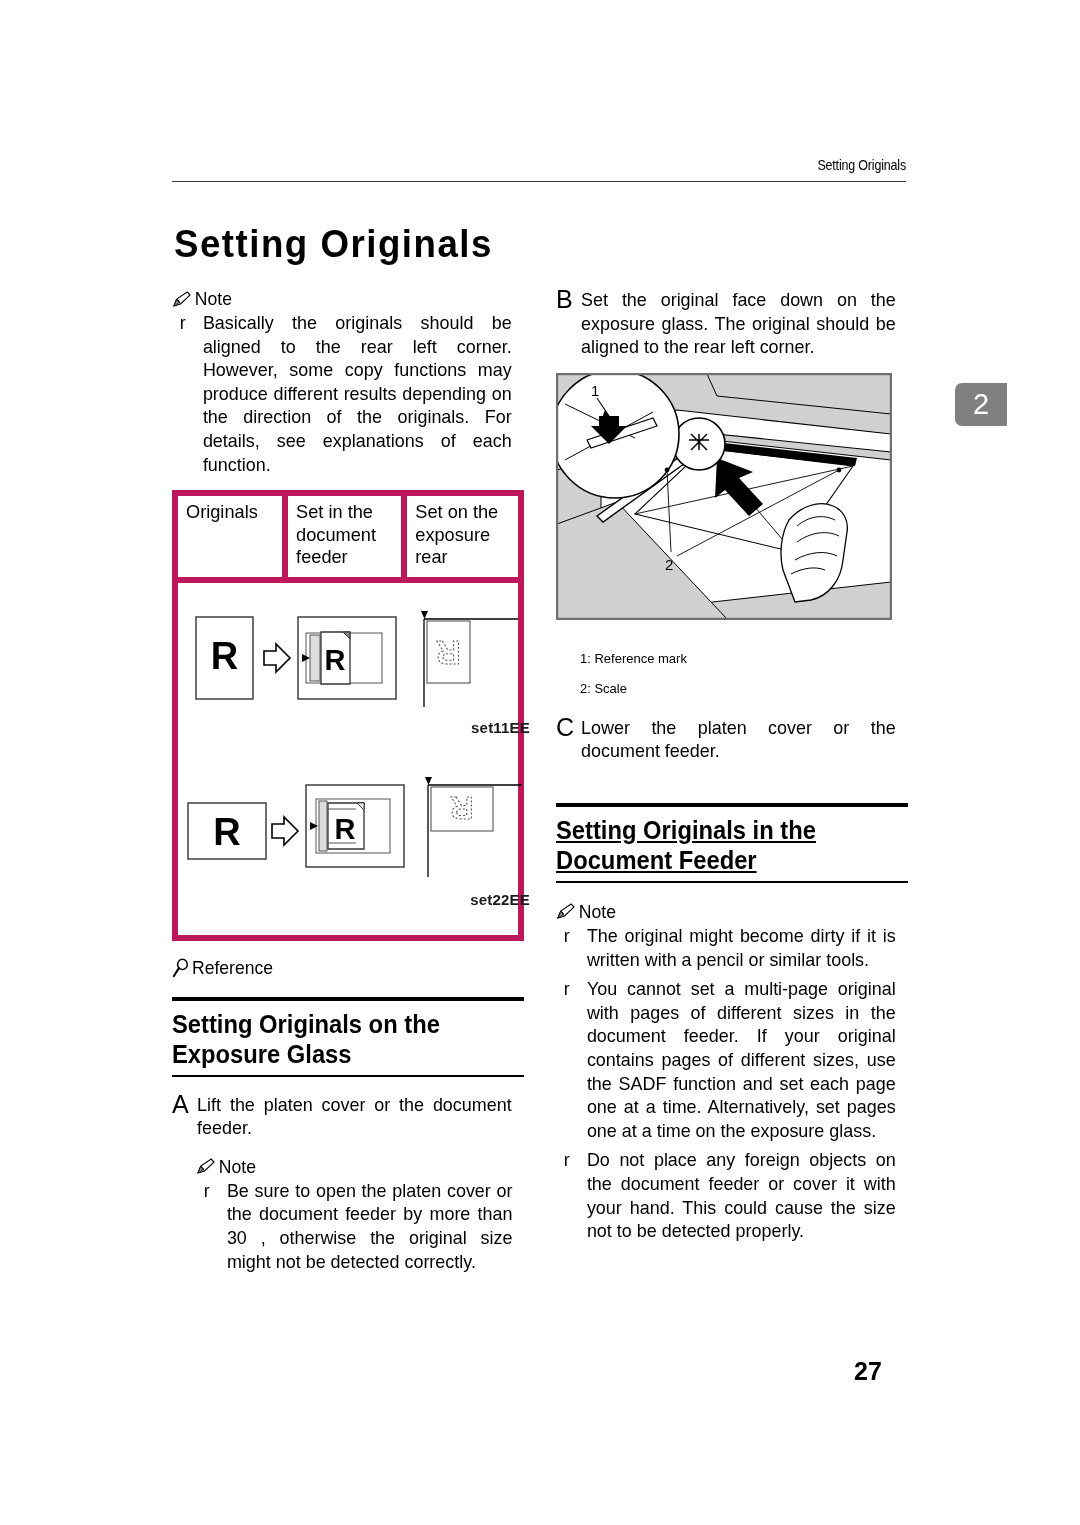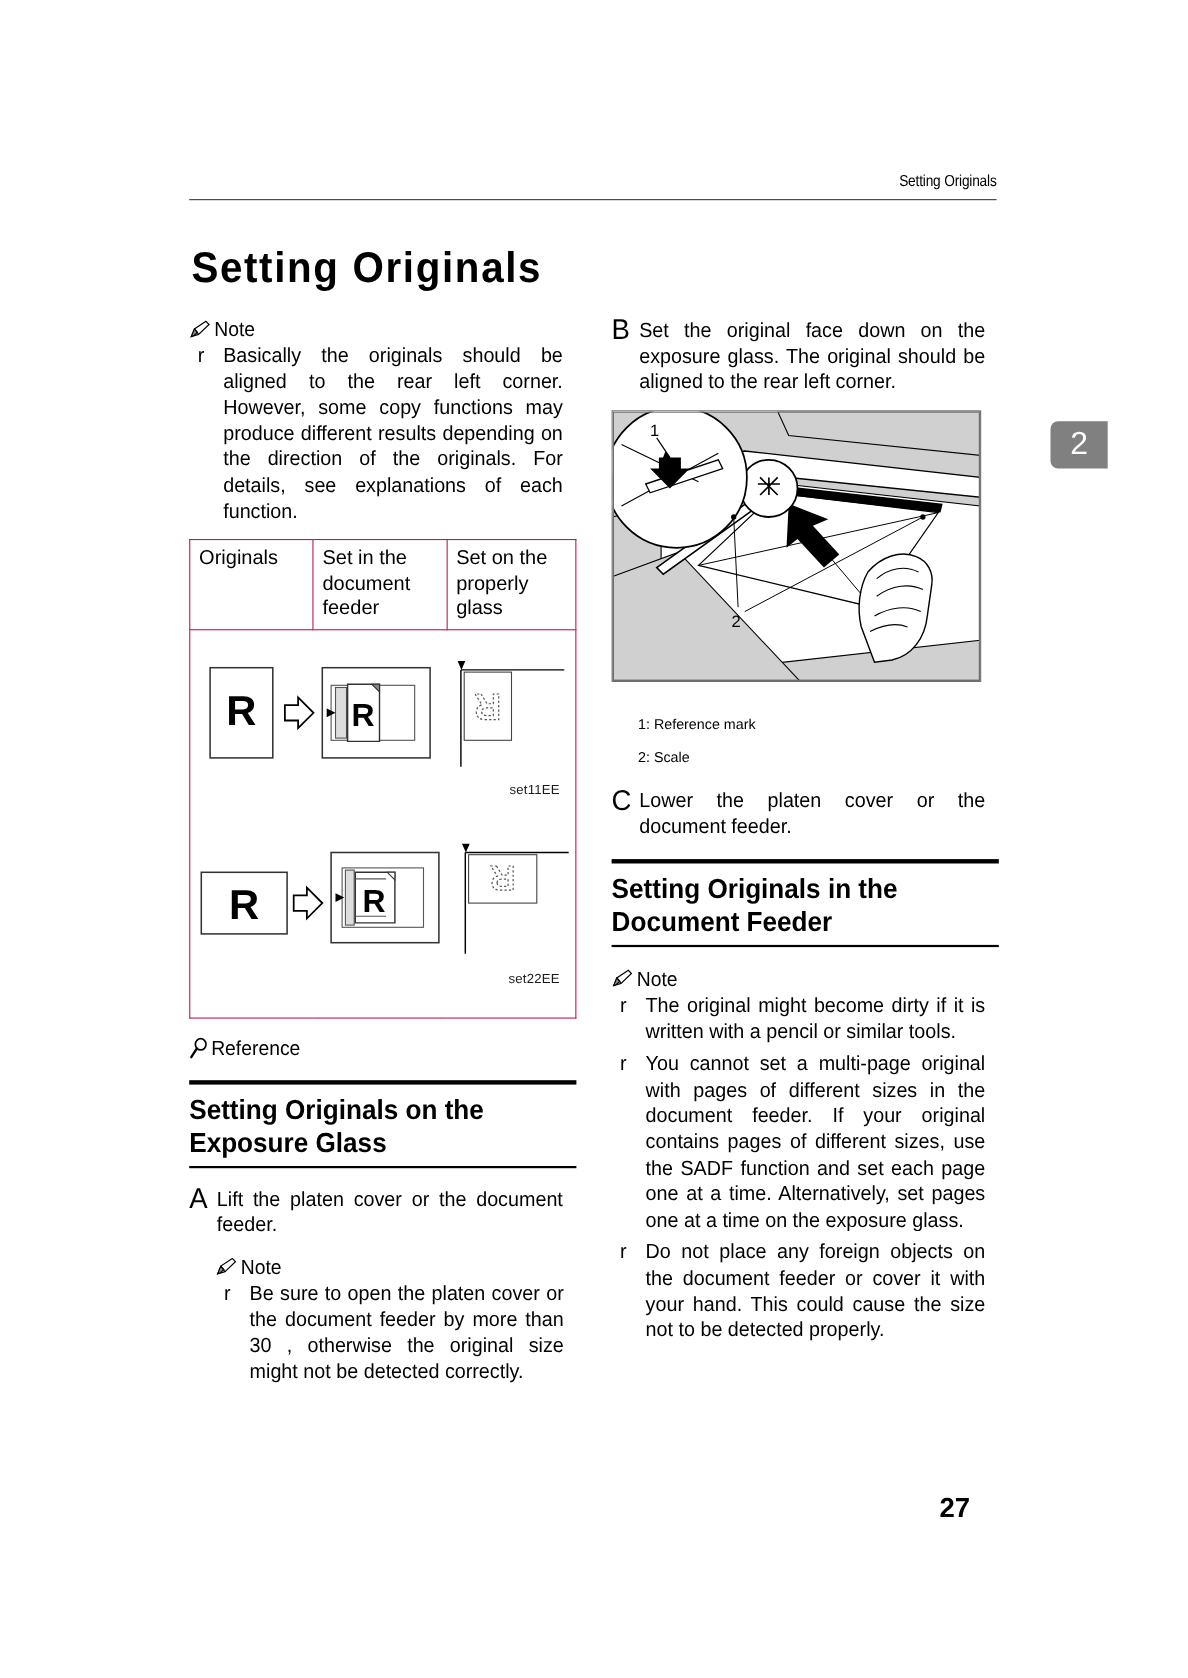--- a/index.html
+++ b/index.html
@@ -171,21 +171,21 @@
     white-space: pre-line;
   }
 
   
   .orig-table {
     border-collapse: collapse;
     width: 352px;
     margin-top: 14px;
   }
   .orig-table td {
-    border: 1px solid #be185d;
+    border: 6px solid #be185d;
     vertical-align: top;
     padding: 5px 6px 8px 8px;
     font-size: 18.2px;
     line-height: 22.5px;
     margin-left: 48px;
   }
   .th-originals { width: 108px; }
   .th-feeder { width: 118px; }
   .th-glass  { width: 118px; }
 
@@ -195,23 +195,23 @@
     position: absolute;
     left: 0;
     width: 352px;
     height: 168px;
   }
   .fig-row.r1 { top: 8px; }
   .fig-row.r2 { top: 176px; }
 
   .fig-label {
     position: absolute;
-    right: 16px;
-    font-size: 12px;
-    font-weight: normal;
+    right: 0;
+    font-size: 15px;
+    font-weight: bold;
     letter-spacing: 0.2px;
     color: #1a1a1a;
   }
 
   
   .illus-box {
     position: relative;
     width: 334px;
     height: 245px;
     margin-top: 14px;
@@ -267,21 +267,21 @@
         <span class="bullet-mark">r</span>
         <span>Basically the originals should be aligned to the rear left corner. However, some copy functions may produce different results depending on the direction of the originals. For details, see explanations of each function.</span>
       </li>
     </ul>
 
     <table class="orig-table">
       <tbody>
         <tr>
           <td class="th-originals">Originals</td>
           <td class="th-feeder">Set in the document feeder</td>
-          <td class="th-glass">Set on the properly glass</td>
+          <td class="th-glass">Set on the exposure rear</td>
         </tr>
         <tr>
           <td class="fig-cell" colspan="3">
 
             <div class="fig-row r1">
               <svg viewBox="0 0 352 168" width="352" height="168">
 
                 <rect x="18" y="26" width="57" height="82" fill="#fff" stroke="#333" stroke-width="1.4"></rect>
                 <text x="46.5" y="78" font-family="Liberation Sans, sans-serif" font-size="38" font-weight="bold" text-anchor="middle" fill="#000">R</text>
 
@@ -448,21 +448,21 @@
     <div class="legend">
       <div>1: Reference mark</div>
       <div>2: Scale</div>
     </div>
 
     <div class="step" style="margin-top:12px;">
       <span class="step-letter">C</span>
       <span>Lower the platen cover or the document feeder.</span>
     </div>
 
-    <div class="section-heading-wrap" style="margin-top:18px;">
+    <div class="section-heading-wrap" style="margin-top:40px;text-decoration:underline;">
       <div class="rule-thick"></div>
       <div class="section-heading">Setting Originals in the
 Document Feeder</div>
       <div class="rule-thin"></div>
     </div>
 
     <div style="margin-top:18px;">
       <div class="note-head">
         <span>
           <svg class="icon-pencil" viewBox="0 0 20 17">

